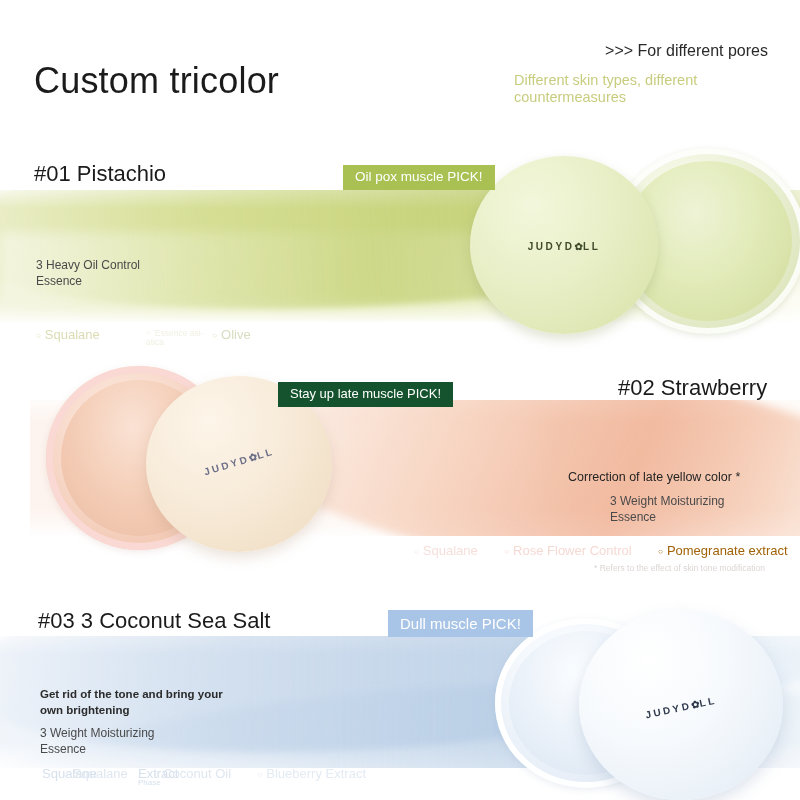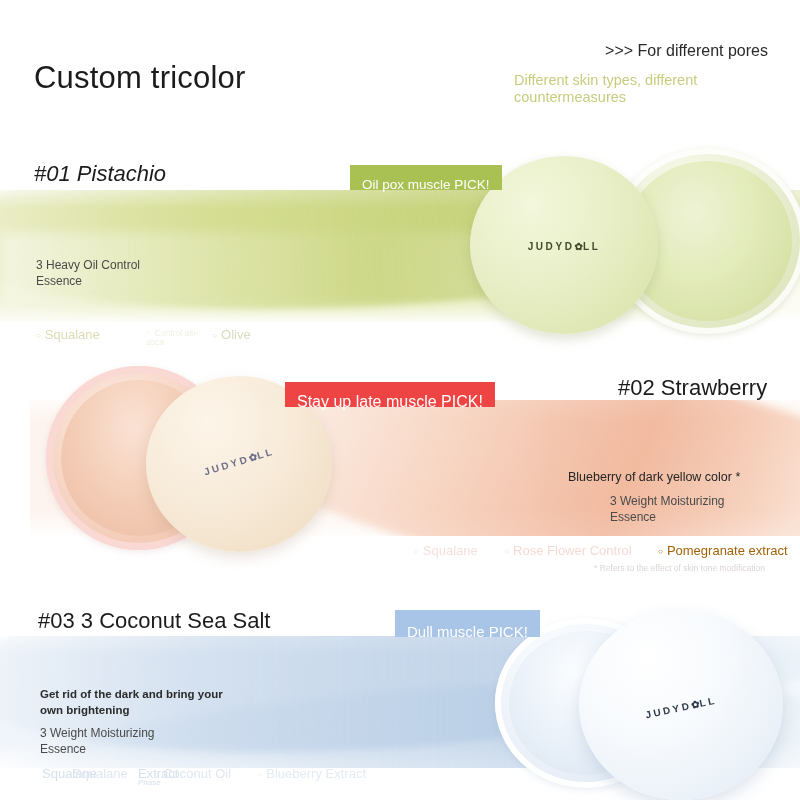--- a/index.html
+++ b/index.html
@@ -8,21 +8,21 @@
     width:800px; height:800px;
     background:#ffffff;
     font-family:"Liberation Sans", sans-serif;
     overflow:hidden;
   }
   .page { position:relative; width:800px; height:800px; background:#fff; }
 
   
   .page-title {
     position:absolute; left:34px; top:60px;
-    font-size:31px; color:#1b1b1b; letter-spacing:.2px;
+    font-size:36px; color:#1b1b1b; letter-spacing:.2px;
     white-space:nowrap;
   }
   .head-kicker {
     position:absolute; right:32px; top:42px;
     font-size:16px; color:#2a2a2a; text-align:center; white-space:nowrap;
   }
   .head-sub {
     position:absolute; left:514px; top:72px; width:232px;
     font-size:14.5px; line-height:1.2; color:#c8cc7e;
   }
@@ -98,24 +98,24 @@
     border-radius:50%;
     background:linear-gradient(95deg,rgba(190,210,232,0) 0%,rgba(190,210,232,.45) 40%,rgba(176,200,226,.6) 66%,rgba(255,255,255,0) 96%);
     transform:rotate(-4deg);
     filter:blur(4px);
   }
 
   
   .badge {
     position:absolute; z-index:14;
     color:#ffffff; font-size:13.5px; line-height:24px;
-    padding:8px 12px; white-space:nowrap;margin-left:7px;
+    padding:0 12px; white-space:nowrap;
   }
   .badge-01 { left:343px; top:165px; height:25px; background:#a9c152; }
-  .badge-02 { left:278px; top:382px; height:25px; background:#ef4444; font-size:16px; }
+  .badge-02 { left:278px; top:382px; height:25px; background:#14532d; font-size:13px; }
   .badge-03 { left:388px; top:610px; height:27px; background:#a8c4e6; font-size:15px; line-height:27px; }
 
   
   .copy { position:absolute; z-index:12; }
   .copy .lead {
     font-size:11.5px; color:#2b2b2b; font-weight:bold; line-height:1.35;
     margin-bottom:7px; white-space:pre-line;
   }
   .copy .sub {
     font-size:12px; color:#4a4a4a; line-height:1.35; white-space:pre-line;
@@ -229,37 +229,37 @@
 </head>
 <body>
 
 <div class="page">
 
   <div class="page-title">Custom tricolor</div>
   <div class="head-kicker">&gt;&gt;&gt; For different pores</div>
   <div class="head-sub">Different skin types, different countermeasures</div>
 
   <div class="section">
-    <div class="sec-title" style="left:34px; top:161px;font-style:italic;">#01 Pistachio</div>
+    <div class="sec-title" style="left:34px; top:161px;">#01 Pistachio</div>
 
     <div class="band band-01">
       <div class="swoosh"></div>
       <div class="sheen"></div>
     </div>
 
     <div class="badge badge-01">Oil pox muscle PICK!</div>
 
     <div class="copy" style="left:36px; top:257px; width:230px;">
       <div class="sub">3 Heavy Oil Control
 Essence</div>
     </div>
 
     <div class="ingredients" style="left:36px; top:327px; width:300px;">
       <span class="ing ing-01-a">Squalane</span>
-      <span class="ing ing-01-b">Control asi-atica</span>
+      <span class="ing ing-01-b">Essence asi-atica</span>
       <span class="ing ing-01-c" style="margin-left:108px;">Olive</span>
     </div>
 
     <div class="jar jar-01">
       <div class="base"></div>
       <div class="lid">
         <div class="logo"><span>JUDYD</span><span class="flower">✿</span><span>LL</span></div>
       </div>
     </div>
   </div>
@@ -268,21 +268,21 @@
     <div class="sec-title" style="left:618px; top:375px;">#02 Strawberry</div>
 
     <div class="band band-02">
       <div class="sheen"></div>
       <div class="swoosh"></div>
     </div>
 
     <div class="badge badge-02">Stay up late muscle PICK!</div>
 
     <div class="copy right" style="left:568px; top:469px; width:232px;">
-      <div class="lead">Blueberry of dark yellow color *</div>
+      <div class="lead">Correction of late yellow color *</div>
       <div class="sub">3 Weight Moisturizing
 Essence</div>
     </div>
 
     <div class="ingredients" style="left:414px; top:543px;">
       <span class="ing ing-02-a">Squalane</span>
       <span class="ing ing-02-b" style="margin-left:22px;">Rose Flower Control</span>
       <span class="ing ing-02-c" style="margin-left:22px;">Pomegranate extract</span>
     </div>
 
@@ -300,21 +300,21 @@
     <div class="sec-title" style="left:38px; top:608px;">#03 3 Coconut Sea Salt</div>
 
     <div class="band band-03">
       <div class="swoosh"></div>
       <div class="swoosh2"></div>
     </div>
 
     <div class="badge badge-03">Dull muscle PICK!</div>
 
     <div class="copy" style="left:40px; top:687px; width:250px;">
-      <div class="lead">Get rid of the dark and bring your
+      <div class="lead">Get rid of the tone and bring your
 own brightening</div>
       <div class="sub">3 Weight Moisturizing
 Essence</div>
     </div>
 
     <div class="wm" style="left:42px; top:766px;">
       <span>Squalane</span>
     </div>
     <div class="wm" style="left:138px; top:766px;">
       <span>Extract</span>

